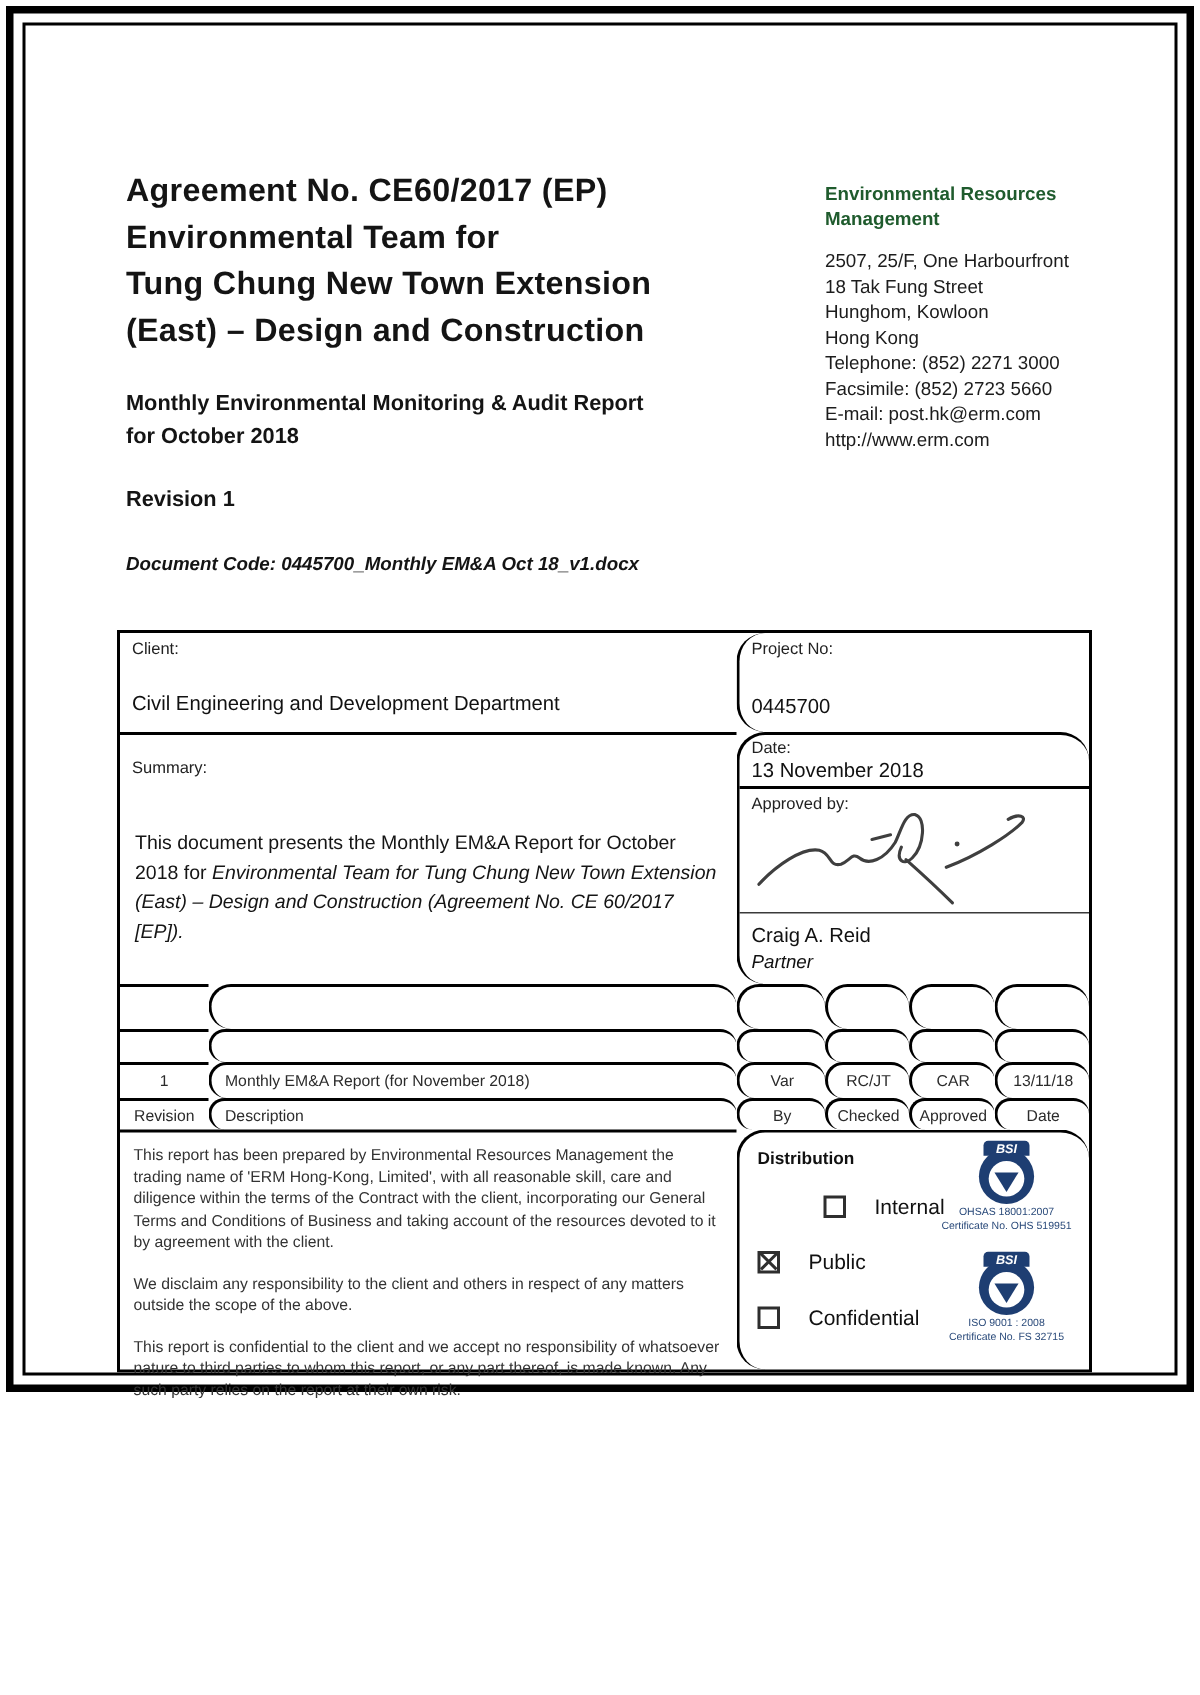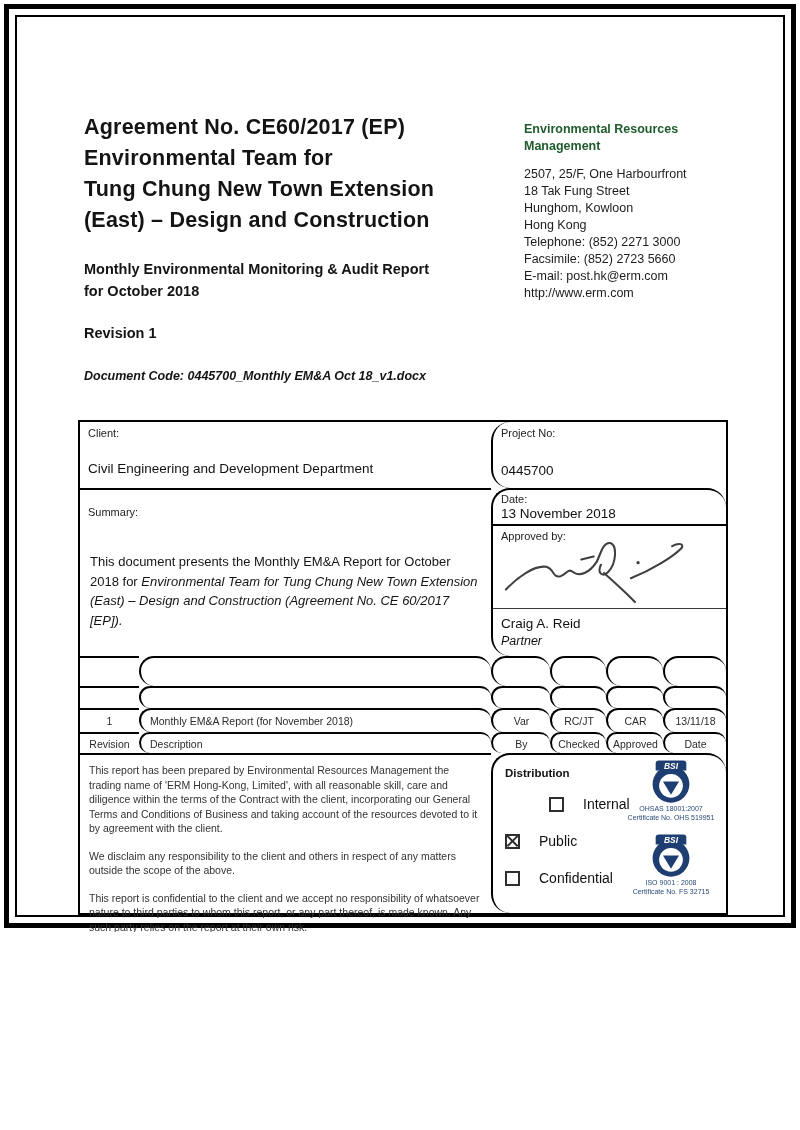--- a/index.html
+++ b/index.html
@@ -10,21 +10,21 @@
   }
   .border-outer { position:absolute; inset:4px; border:5px solid #000; pointer-events:none; }
   .border-inner { position:absolute; inset:15px; border:2px solid #000; pointer-events:none; }
 
   
   .doc-title { position:absolute; left:84px; top:112px; font-size:21.5px; font-weight:bold; line-height:31px; color:#141414; letter-spacing:0.2px; }
   .doc-subtitle { position:absolute; left:84px; top:258px; font-size:14.5px; font-weight:bold; line-height:22px; color:#141414; }
   .doc-revision { position:absolute; left:84px; top:325px; font-size:14.5px; font-weight:bold; color:#141414; }
   .doc-code { position:absolute; left:84px; top:369px; font-size:12.5px; font-weight:bold; font-style:italic; color:#141414; }
 
-  .company-block { position:absolute; left:524px; top:121px; width:190px; }
+  .company-block { position:absolute; left:550px; top:121px; width:190px; }
   .company-name { font-size:12.5px; font-weight:bold; line-height:17px; width:172px; margin-bottom:11px; }
   .company-address div { font-size:12.5px; line-height:17px; color:#1c1c1c; }
 
   
   .info-table {
     position:absolute; left:78px; top:420px; width:650px;
     display:grid;
     grid-template-columns:59px 352px 59px 56px 57px 63px;
     grid-template-rows:66px 168px 30px 22px 24px 21px 160px;
     border:2px solid #000; background:#fff;

